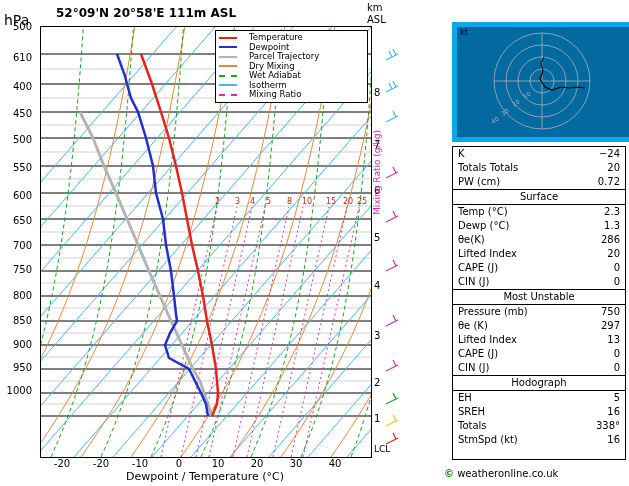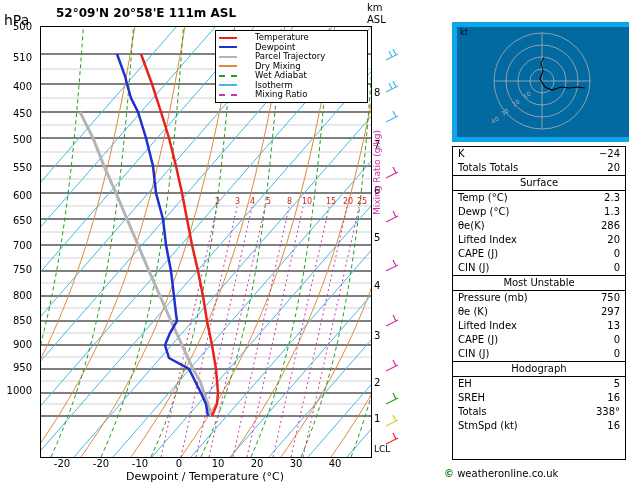--- a/index.html
+++ b/index.html
@@ -11,21 +11,21 @@
   #station-title{position:absolute;left:56px;top:6px;font-size:12px;color:#000;font-weight:bold;}
   #km-label{position:absolute;left:367px;top:2px;font-size:10px;color:#000;}
   #asl-label{position:absolute;left:367px;top:14px;font-size:10px;color:#000;}
   #plot{position:absolute;left:40px;top:26px;width:330px;height:430px;border:1px solid #000;background:#fff;overflow:hidden;}
   #plot svg{position:absolute;left:0;top:0;}
   .ytick{position:absolute;right:372px;font-size:10px;color:#000;text-align:right;width:30px;}
   .xtick{position:absolute;font-size:10px;color:#000;text-align:center;width:30px;top:458px;}
   .kmtick{position:absolute;left:374px;font-size:10px;color:#000;}
   #xaxis-title{position:absolute;left:40px;top:470px;width:330px;text-align:center;font-size:11px;color:#000;}
   #legend{position:absolute;left:215px;top:30px;width:145px;background:#fff;border:1px solid #000;padding:2px 3px;font-size:8.5px;line-height:9.5px;}
-  #legend .row{display:flex;align-items:center;gap:18px;}
+  #legend .row{display:flex;align-items:center;gap:12px;}
   #legend .swatch{width:18px;height:2px;display:inline-block;flex:none;}
   #legend .swatch.dash{height:0;border-top:2px dashed currentColor;}
   #mixing-label{position:absolute;left:372px;top:215px;transform:rotate(-90deg);transform-origin:left top;font-size:9px;color:#cc33aa;white-space:nowrap;}
   #lcl-label{position:absolute;left:374px;top:444px;font-size:9px;color:#000;}
   
   #right-panel{position:absolute;left:408px;top:0;width:221px;height:486px;}
   #date-title{position:absolute;left:0px;top:6px;font-size:12px;color:#000;font-weight:bold;}
   #hodo-box{position:absolute;left:44px;top:22px;width:172px;height:110px;border:5px solid #0ea5e9;background:#0369a1;}
   #hodo-box .kt{position:absolute;left:3px;top:1px;font-size:8px;color:#000;}
   #stats-box{position:absolute;left:44px;top:146px;width:172px;height:312px;border:1px solid #000;background:#fff;font-size:10px;}
@@ -43,21 +43,21 @@
 <div class="root">
 
   <div id="skewt-panel">
 
     <div id="hpa-label">hPa</div>
     <div id="station-title">52°09'N 20°58'E 111m ASL</div>
     <div id="km-label">km</div>
     <div id="asl-label">ASL</div>
 
     <div class="ytick" style="top:21px">500</div>
-    <div class="ytick" style="top:52px">510</div>
+    <div class="ytick" style="top:52px">610</div>
     <div class="ytick" style="top:81px">400</div>
     <div class="ytick" style="top:108px">450</div>
     <div class="ytick" style="top:134px">500</div>
     <div class="ytick" style="top:162px">550</div>
     <div class="ytick" style="top:190px">600</div>
     <div class="ytick" style="top:215px">650</div>
     <div class="ytick" style="top:240px">700</div>
     <div class="ytick" style="top:264px">750</div>
     <div class="ytick" style="top:290px">800</div>
     <div class="ytick" style="top:315px">850</div>
@@ -293,20 +293,24 @@
 
     <div id="stats-box">
       <div class="stat-row">
         <span class="k">K</span>
         <span class="v">−24</span>
       </div>
       <div class="stat-row">
         <span class="k">Totals Totals</span>
         <span class="v">20</span>
       </div>
+      <div class="stat-row">
+        <span class="k">PW (cm)</span>
+        <span class="v">0.72</span>
+      </div>
 
       <div class="sec-head">Surface</div>
       <div class="stat-row">
         <span class="k">Temp (°C)</span>
         <span class="v">2.3</span>
       </div>
       <div class="stat-row">
         <span class="k">Dewp (°C)</span>
         <span class="v">1.3</span>
       </div>

